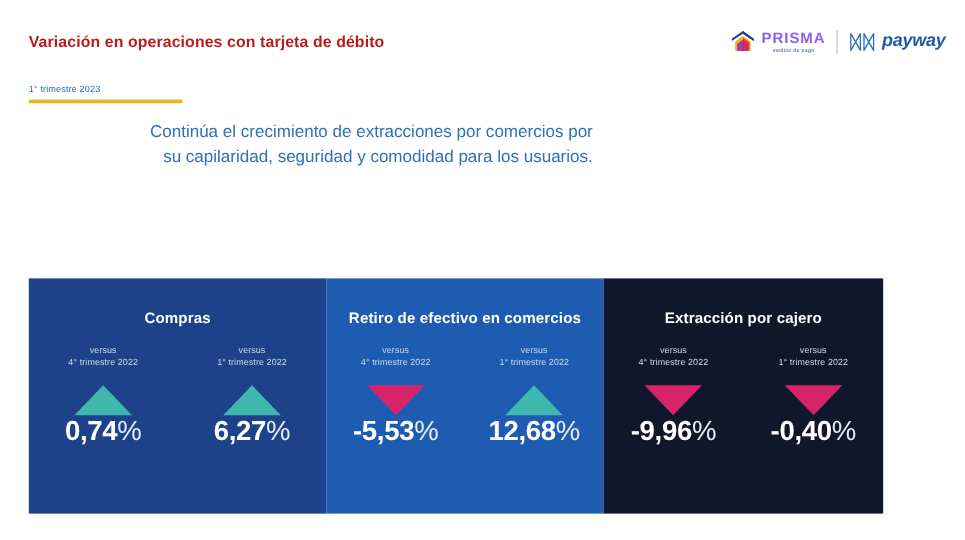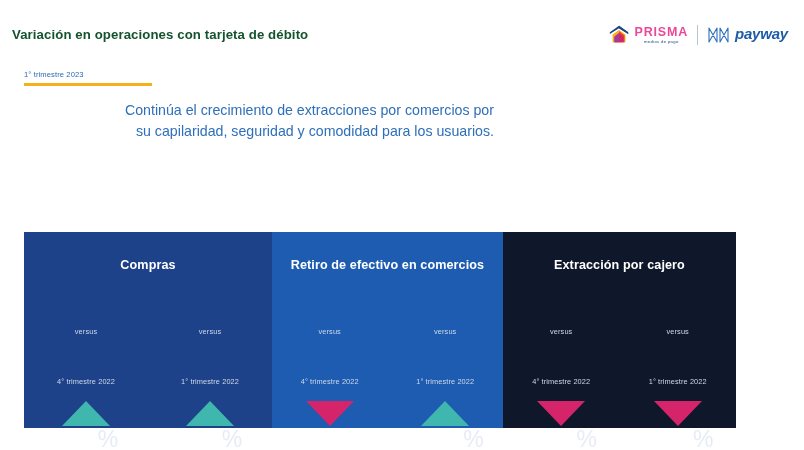--- a/index.html
+++ b/index.html
@@ -18,25 +18,25 @@
 
   
   #header {
     position: absolute;
     top: 0; left: 0;
     width: 804px;
     height: 92px;
   }
   #page-title {
     position: absolute;
-    left: 12px;
+    left: 24px;
     top: 27px;
     font-size: 13.2px;
     font-weight: bold;
-    color: #14532d;
+    color: #b91c1c;
     letter-spacing: 0.1px;
     white-space: nowrap;
   }
   #subtitle {
     position: absolute;
     left: 24px;
     top: 54px;
     font-size: 10.7px;
     font-weight: bold;
     color: #1d5ba8;
@@ -79,21 +79,21 @@
   }
   .prisma-wordmark-stack {
     display: flex;
     flex-direction: column;
     align-items: center;
     line-height: 1;
   }
   .prisma-word {
     font-size: 12.5px;
     font-weight: bold;
-    color: #ec4899;
+    color: #8b5cf6;
     letter-spacing: 0.8px;
   }
   .prisma-tag {
     font-size: 4.2px;
     color: #1d4289;
     letter-spacing: 0.35px;
     margin-top: 1.5px;
   }
   #logo-divider {
     width: 1px;
@@ -163,21 +163,21 @@
     flex-direction: column;
     align-items: center;
   }
   .metric-versus {
     font-size: 7.4px;
     color: #cdd8ea;
     line-height: 9.6px;
     text-align: center;
     letter-spacing: 0.1px;
   }
-  .metric-versus .vs-line { display: block; white-space: nowrap; margin-top: 40px; }
+  .metric-versus .vs-line { display: block; white-space: nowrap; }
   .tri {
     width: 0; height: 0;
     margin-top: 15px;
   }
   .tri.up {
     border-left: 24px solid transparent;
     border-right: 24px solid transparent;
     border-bottom: 25px solid #3fb6ae;
   }
   .tri.down {
@@ -277,20 +277,21 @@
     </div>
     <div class="panel" style="width: 32.44%; background: rgb(29, 92, 176);">
       <div class="panel-title">Retiro de efectivo en comercios</div>
       <div class="metrics">
         <div class="metric">
           <div class="metric-versus">
             <span class="vs-line">versus</span>
             <span class="vs-line">4° trimestre 2022</span>
           </div>
           <div class="tri down"></div>
+          <div class="metric-value"><span class="num">-5,53</span><span class="pct">%</span></div>
         </div>
         <div class="metric">
           <div class="metric-versus">
             <span class="vs-line">versus</span>
             <span class="vs-line">1° trimestre 2022</span>
           </div>
           <div class="tri up"></div>
           <div class="metric-value"><span class="num">12,68</span><span class="pct">%</span></div>
         </div>
       </div>

